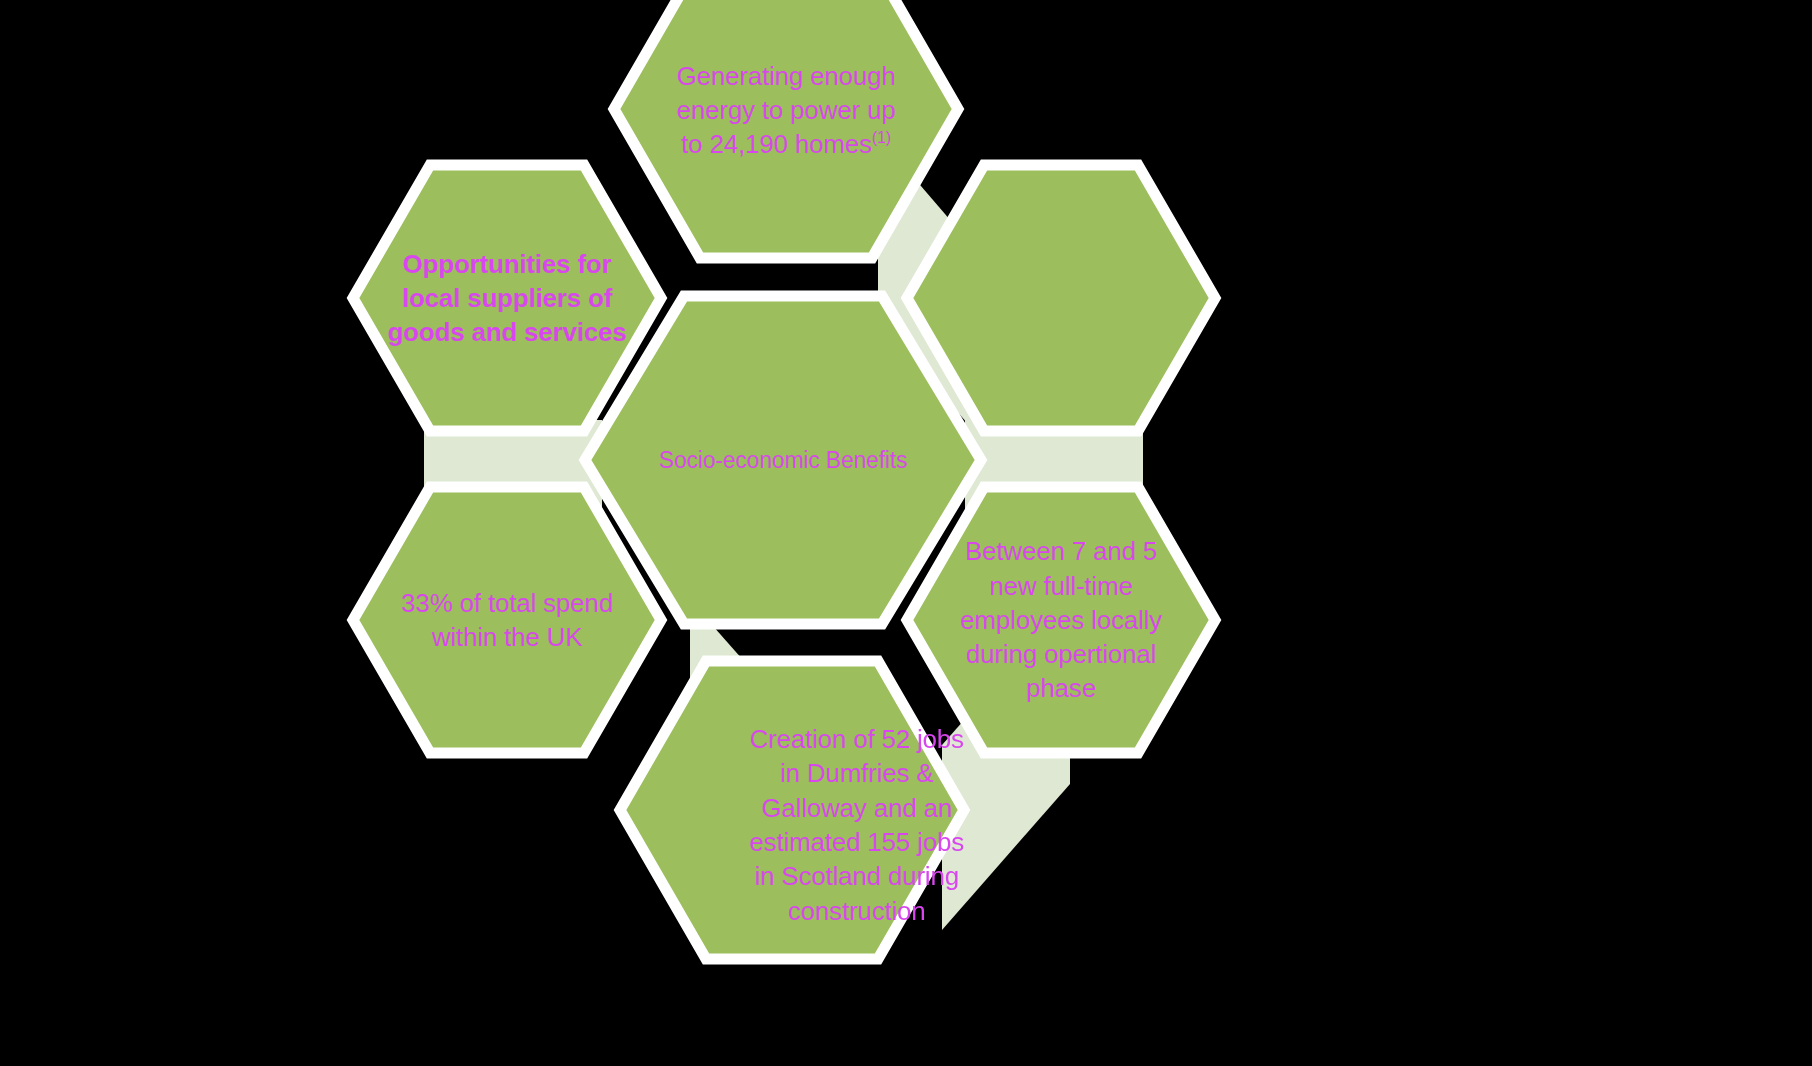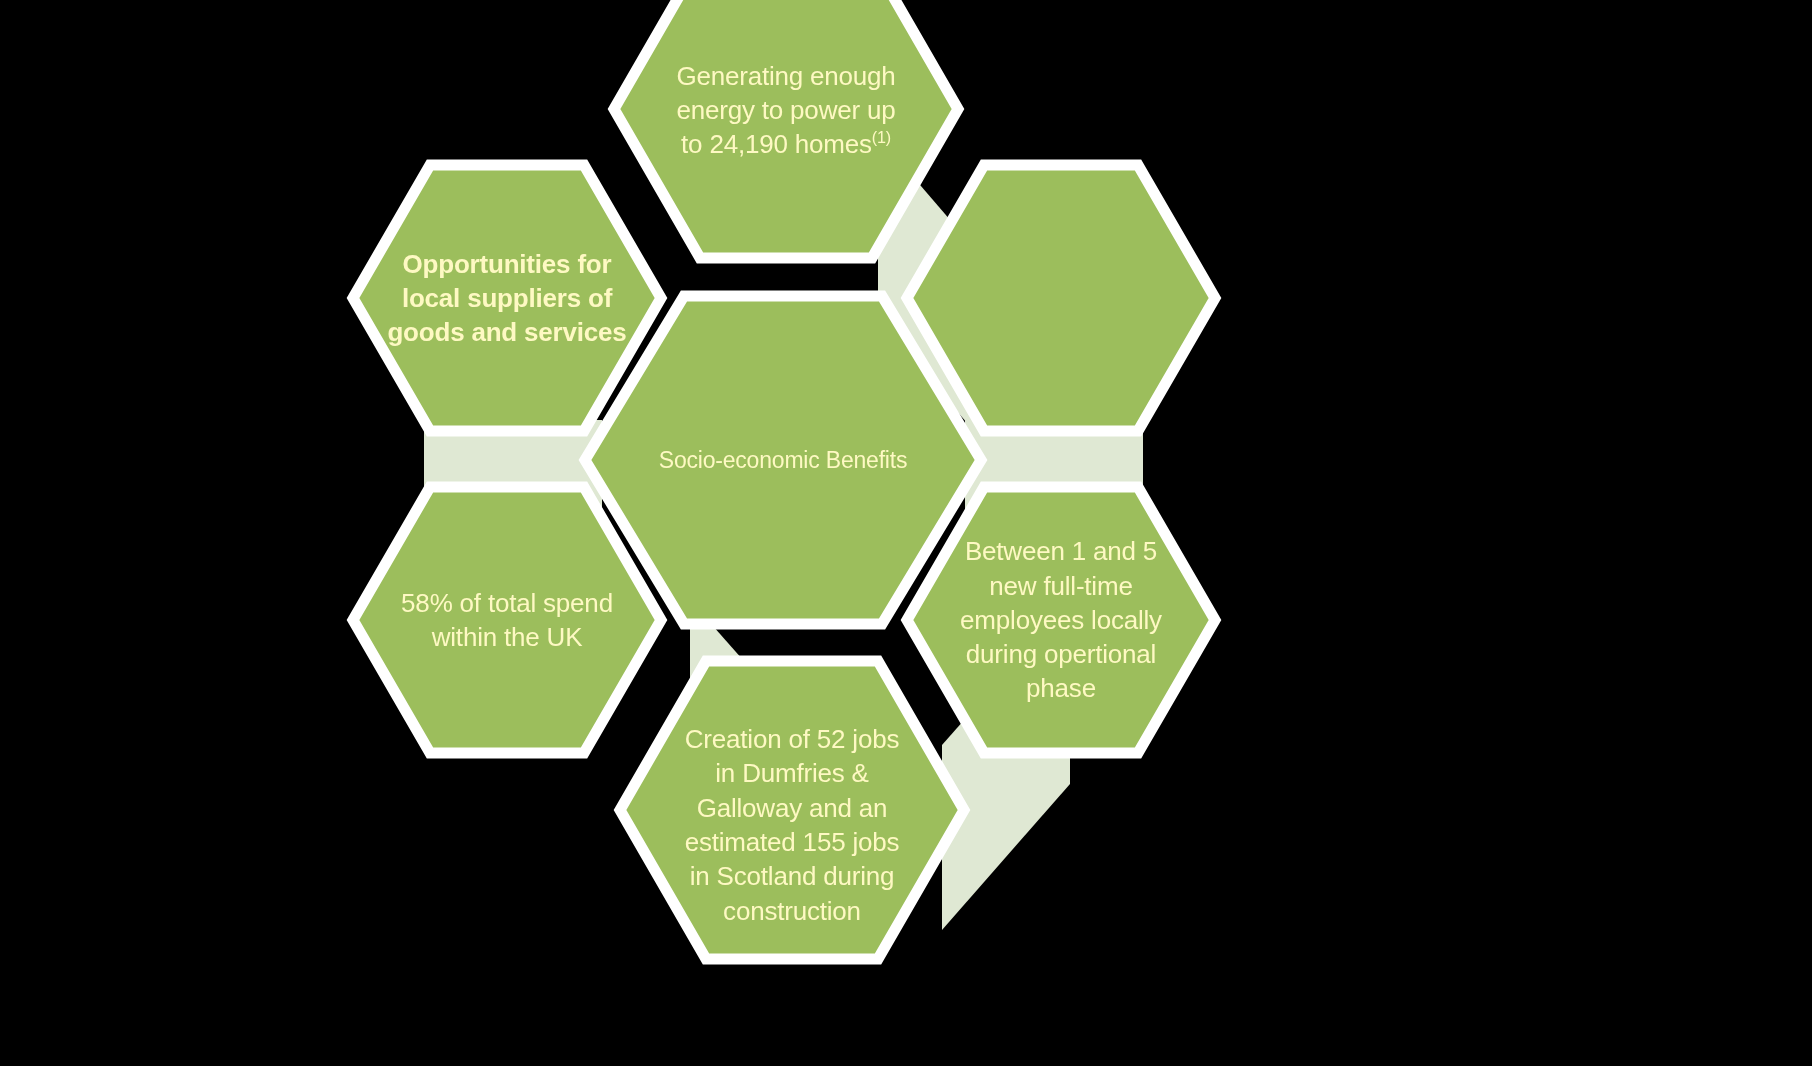--- a/index.html
+++ b/index.html
@@ -22,21 +22,21 @@
     width: 1812px;
     height: 1066px;
     display: block;
   }
   .hex-label {
     position: absolute;
     display: flex;
     align-items: center;
     justify-content: center;
     text-align: center;
-    color: #fef9c3;
+    color: #d946ef;
     font-family: "Liberation Sans", sans-serif;
     font-weight: 400;
     line-height: 1.32;
     letter-spacing: -0.2px;
     pointer-events: none;
     white-space: pre-line;
   }
   .hex-label.outer { font-size: 26px; }
   .hex-label.center { font-size: 23px; }
   .sup {
@@ -85,38 +85,38 @@
   </svg>
 
   <div class="hex-label outer" style="left:614px; top:20px; width:344px; height:180px;">
     <span><span>Generating enough
 energy to power up
 to 24,190 homes</span><span class="sup">(1)</span></span>
   </div>
 
 
   <div class="hex-label outer" style="left:907px; top:500px; width:308px; height:240px;">
-    <span>Between 1 and 5
+    <span>Between 7 and 5
 new full-time
 employees locally
 during opertional
 phase</span>
   </div>
 
-  <div class="hex-label outer" style="left:620px; top:680px; width:344px; height:290px;">
+  <div class="hex-label outer" style="left:620px; top:680px; width:344px; height:290px;justify-content:flex-end;">
     <span>Creation of 52 jobs
 in Dumfries &amp;
 Galloway and an
 estimated 155 jobs
 in Scotland during
 construction</span>
   </div>
 
   <div class="hex-label outer" style="left:353px; top:530px; width:308px; height:180px;">
-    <span>58% of total spend
+    <span>33% of total spend
 within the UK</span>
   </div>
 
   <div class="hex-label outer" style="left:353px; top:208px; width:308px; height:180px;font-weight:bold;">
     <span>Opportunities for
 local suppliers of
 goods and services</span>
   </div>
 
   <div class="hex-label center" style="left:585px; top:410px; width:396px; height:100px;">

